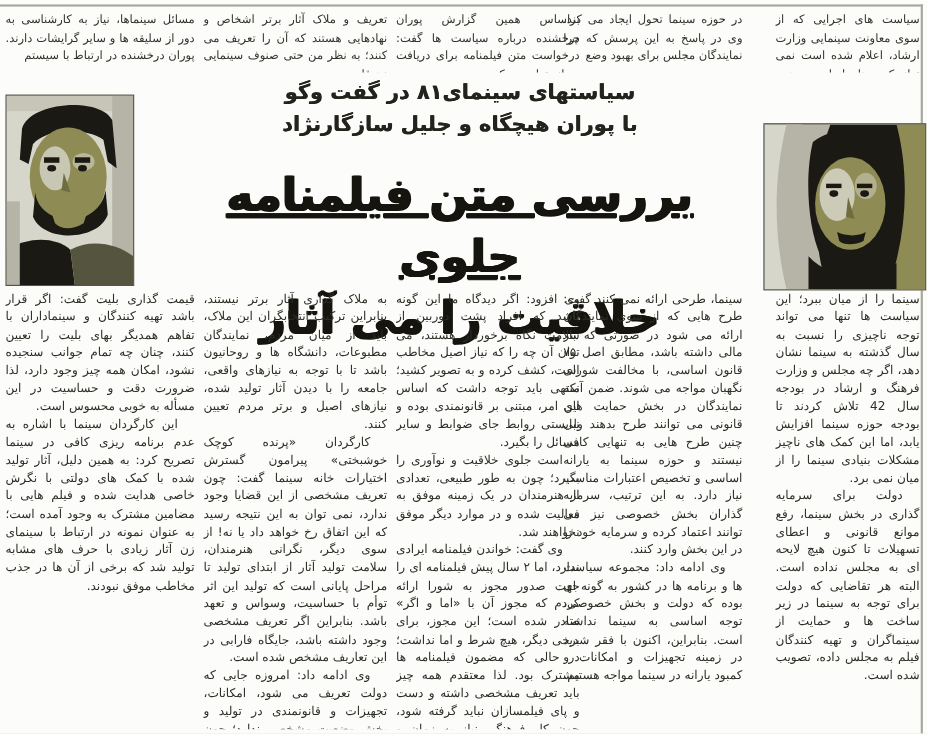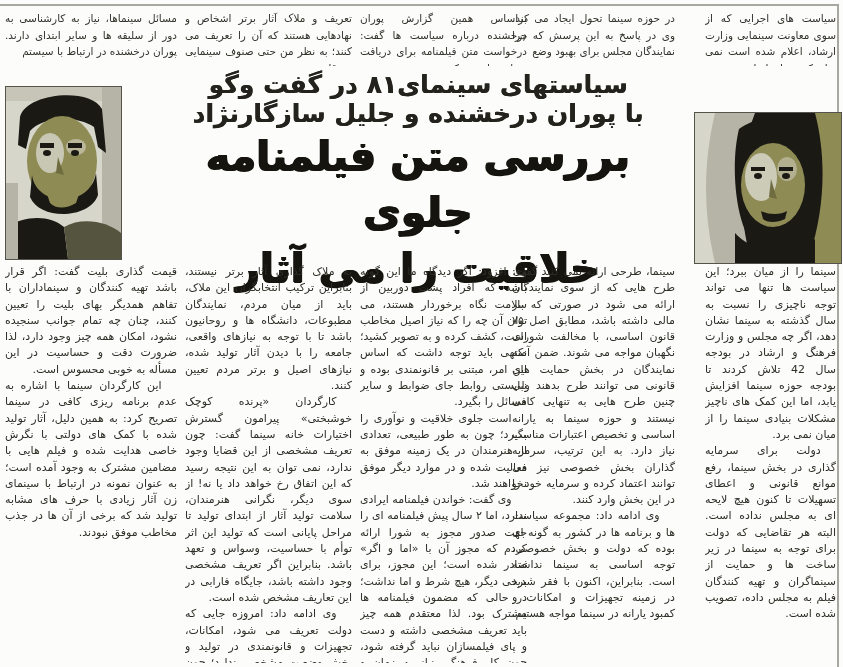--- a/index.html
+++ b/index.html
@@ -30,21 +30,21 @@
     color:#2e2d26;
   }
   .bodycol p{margin:0; padding:0; text-indent:1.4em;}
   .bodycol p:first-child{text-indent:0;}
 
   .headblock{
     position:absolute; left:148px; top:70px; width:540px; height:192px;
     text-align:center; direction:rtl;
   }
   .kicker{
-    font-size:25px; font-weight:bold; line-height:29px; color:#23221c;
+    font-size:19px; font-weight:bold; line-height:29px; color:#23221c;
     text-shadow:0.4px 0 0 currentColor;
   }
   .mainline{
     font-size:41px; font-weight:bold; line-height:56px; color:#15140f;
     text-shadow:0.9px 0 0 currentColor, -0.9px 0 0 currentColor, 0 0.5px 0 currentColor;
     letter-spacing:-0.5px;
   }
   .photo{
     position:absolute; margin:0; padding:0; border:1px solid #55544c;
     background:#d7d6ca; overflow:hidden;
@@ -58,21 +58,21 @@
 
 <div class="page">
 
   <div class="rule-top"></div>
   <div class="rule-right"></div>
 
   <div class="strip colpos1">سیاست های اجرایی که از سوی معاونت سینمایی وزارت ارشاد، اعلام شده است نمی تواند کمبودهای اساسی حوزه</div>
   <div class="strip colpos2">در حوزه سینما تحول ایجاد می کند. وی در پاسخ به این پرسش که چرا نمایندگان مجلس برای بهبود وضع</div>
   <div class="strip colpos3">براساس همین گزارش پوران درخشنده درباره سیاست ها گفت: درخواست متن فیلمنامه برای دریافت پروانه تولید، ممکن</div>
   <div class="strip colpos4">تعریف و ملاک آثار برتر اشخاص و نهادهایی هستند که آن را تعریف می کنند؛ به نظر من حتی صنوف سینمایی نیز قادر</div>
-  <div class="strip colpos5">مسائل سینماها، نیاز به کارشناسی به دور از سلیقه ها و سایر ابتدای دارند. پوران درخشنده در ارتباط با سیستم</div>
+  <div class="strip colpos5">مسائل سینماها، نیاز به کارشناسی به دور از سلیقه ها و سایر گرایشات دارند. پوران درخشنده در ارتباط با سیستم</div>
 
   <figure class="photo photo-left">
     <svg viewBox="0 0 115 172" preserveAspectRatio="none">
       <rect x="0" y="0" width="115" height="172" fill="#d7d6ca"></rect>
       <rect x="0" y="0" width="115" height="14" fill="#c6c5b8"></rect>
       <rect x="96" y="0" width="19" height="172" fill="#b5b4a6"></rect>
       <path d="M14,30 C20,6 84,0 96,22 L100,66 L92,60 L88,40 C70,28 36,30 24,44 L20,62 L12,58 Z" fill="#1a1914"></path>
       <ellipse cx="56" cy="74" rx="35" ry="45" fill="#8e8b55"></ellipse>
       <ellipse cx="44" cy="66" rx="14" ry="20" fill="#d7d6ca" opacity="0.8"></ellipse>
       <ellipse cx="70" cy="60" rx="10" ry="8" fill="#d7d6ca" opacity="0.6"></ellipse>
@@ -104,22 +104,22 @@
       <ellipse cx="63" cy="63" rx="4" ry="3" fill="#1a1914"></ellipse>
       <ellipse cx="91" cy="63" rx="4" ry="3" fill="#1a1914"></ellipse>
       <path d="M76,66 L74,84 L82,86 Z" fill="#6f6c40"></path>
       <path d="M66,98 C74,102 86,102 92,98 L90,106 C82,110 72,110 68,106 Z" fill="#1a1914"></path>
       <path d="M40,120 C60,142 100,144 120,126 L120,150 L40,150 Z" fill="#1a1914"></path>
     </svg>
   </figure>
 
   <div class="headblock">
     <div class="kicker">سیاستهای سینمای۸۱ در گفت وگو</div>
-    <div class="kicker">با پوران درخشنده و جلیل سازگارنژاد</div>
-    <div class="mainline" style="margin-top:0;">بررسی متن فیلمنامه جلوی</div>
+    <div class="kicker">با پوران هیچگاه و جلیل سازگارنژاد</div>
+    <div class="mainline" style="margin-top:21px;text-decoration:underline;">بررسی متن فیلمنامه جلوی</div>
     <div class="mainline">خلاقیت را می آثار</div>
   </div>
 
   <div class="bodycol colpos1">
       <p>سینما را از میان ببرد؛ این سیاست ها تنها می تواند توجه ناچیزی را نسبت به سال گذشته به سینما نشان دهد، اگر چه مجلس و وزارت فرهنگ و ارشاد در بودجه سال 42 تلاش کردند تا بودجه حوزه سینما افزایش یابد، اما این کمک های ناچیز مشکلات بنیادی سینما را از میان نمی برد.</p>
       <p>دولت برای سرمایه گذاری در بخش سینما، رفع موانع قانونی و اعطای تسهیلات تا کنون هیچ لایحه ای به مجلس نداده است. البته هر تقاضایی که دولت برای توجه به سینما در زیر ساخت ها و حمایت از سینماگران و تهیه کنندگان فیلم به مجلس داده، تصویب شده است.</p>
     </div>
   <div class="bodycol colpos2">
       <p>سینما، طرحی ارائه نمی کنند گفت: طرح هایی که از سوی نمایندگان ارائه می شود در صورتی که بار مالی داشته باشد، مطابق اصل ۷۵ قانون اساسی، با مخالفت شورای نگهبان مواجه می شوند. ضمن آنکه نمایندگان در بخش حمایت های قانونی می توانند طرح بدهند ولی چنین طرح هایی به تنهایی کافی نیستند و حوزه سینما به یارانه اساسی و تخصیص اعتبارات مناسب نیاز دارد. به این ترتیب، سرمایه گذاران بخش خصوصی نیز می توانند اعتماد کرده و سرمایه خود را در این بخش وارد کنند.</p>
       <p>وی ادامه داد: مجموعه سیاست ها و برنامه ها در کشور به گونه ای بوده که دولت و بخش خصوصی، توجه اساسی به سینما نداشته است. بنابراین، اکنون با فقر شدید در زمینه تجهیزات و امکانات و کمبود یارانه در سینما مواجه هستیم.</p>

